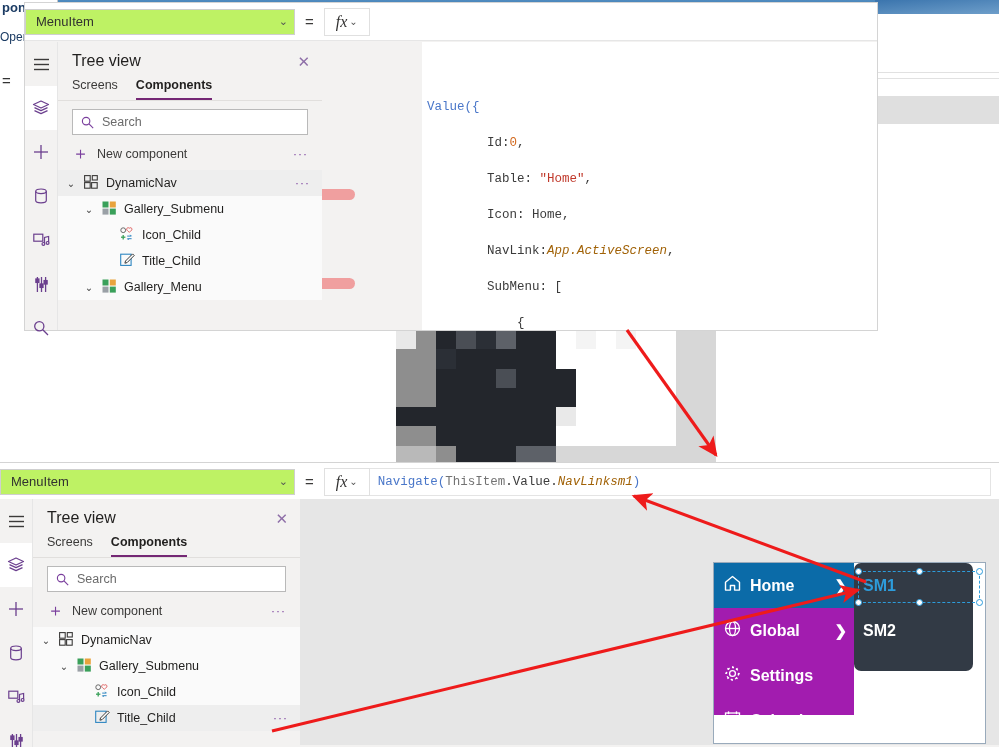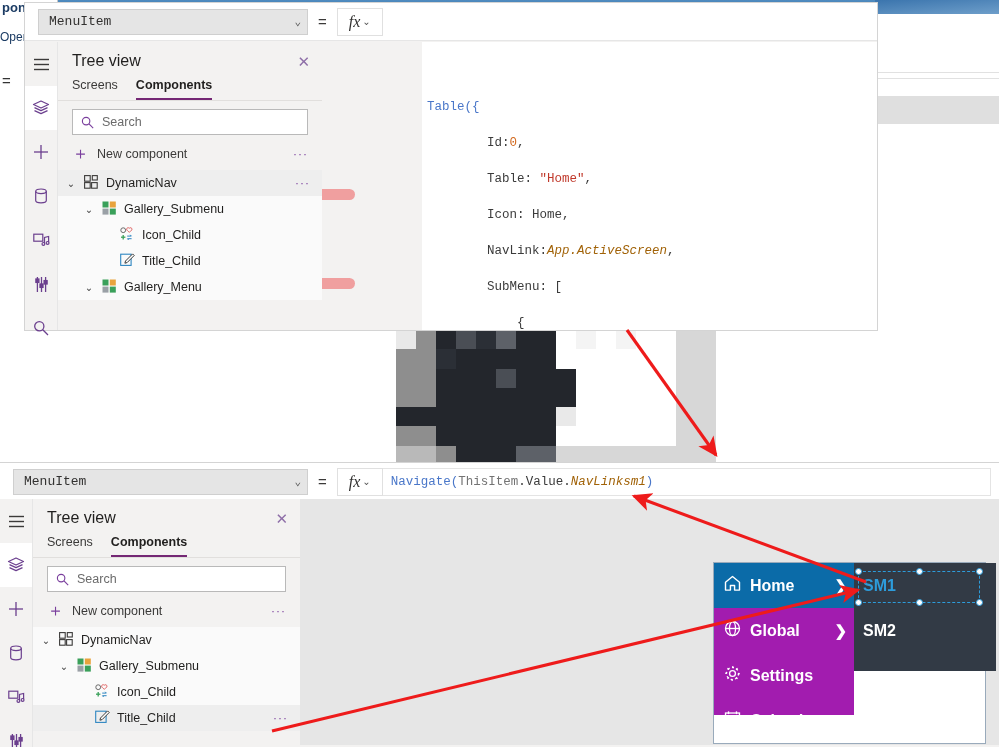--- a/index.html
+++ b/index.html
@@ -71,25 +71,25 @@
   
   #win-top { left:25px; top:3px; width:852px; height:327px; background:#f3f2f1; }
 
   
   .formula-row {
     position:absolute; left:0; top:0; height:38px; width:100%;
     background:#ffffff; display:flex; align-items:center;
     border-bottom:1px solid #e6e6e6;
   }
   .prop-select {
-    margin-left:13px;
+    margin-left:0;
     height:26px; flex:0 0 auto;
-    border:1px solid #cfcfcf; background:#e5e5e5;
+    border:1px solid #cfcfcf; background:#bef264;
     display:flex; align-items:center; padding:0 6px 0 10px;
-    font-size:13px; color:#323130;font-family:Liberation Mono, monospace;
+    font-size:13px; color:#323130;
   }
   .prop-select .lbl { flex:1 1 auto; }
   .prop-select .chev { color:#555; font-size:11px; margin-left:8px; }
   .eq-sign { margin:0 10px; font-size:15px; color:#3b3a39; font-weight:500; }
   .fx-btn {
     height:28px; min-width:46px; border:1px solid #e0e0e0; background:#fff;
     display:flex; align-items:center; justify-content:center; gap:2px;
     font-size:14px; color:#323130;
   }
   .fx-btn .fxi { font-style:italic; font-family:"Liberation Serif", serif; font-size:16px; }
@@ -190,22 +190,23 @@
     padding-left:10px; gap:9px; color:#ffffff;
     font-size:16px; font-weight:700;
     font-family:"Liberation Sans", sans-serif;
   }
   .nav-item.active { background:#0b6ba8; }
   .nav-item .chev-r {
     position:absolute; right:7px; top:50%; transform:translateY(-50%);
     font-size:15px; font-weight:900; color:#fff;
   }
   #nav-sub {
-    position:absolute; left:140px; top:0; width:142px; height:108px;
+    position:absolute; left:140px; top:0; width:119px; height:108px;
     background:#323a45;
+    border-radius:7px;
   }
   .sub-item {
     height:45px; display:flex; align-items:center; padding-left:9px;
     color:#ffffff; font-size:16px; font-weight:700;
   }
   .sub-item.selected { color:#2d9cdb; }
   #sel-frame {
     position:absolute; left:858px; top:571px; width:122px; height:32px;
     border:1px dashed #2d9cdb;
   }
@@ -363,21 +364,21 @@
     </div>
     <span class="eq-sign">=</span>
     <div class="fx-btn">
       <span class="fxi">fx</span>
       <span class="chev">⌄</span>
     </div>
   </div>
 
   <div class="code-area" style="left:397px; top:39px; width:455px; height:288px;">
     <div style="padding:2px 0 0 5px;">
-<span class="tok-fn">Table({</span>
+<span class="tok-fn">Value({</span>
 <br><span class="tok-plain">        Id:</span><span class="tok-num">0</span><span class="tok-plain">,</span>
 <br><span class="tok-plain">        Table: </span><span class="tok-str">"Home"</span><span class="tok-plain">,</span>
 <br><span class="tok-plain">        Icon: Home,</span>
 <br><span class="tok-plain">        NavLink:</span><span class="tok-ital">App.ActiveScreen</span><span class="tok-plain">,</span>
 <br><span class="tok-plain">        SubMenu: [</span>
 <br><span class="tok-plain">            {</span>
 <br>
 <br>
 <br>
 <br>

